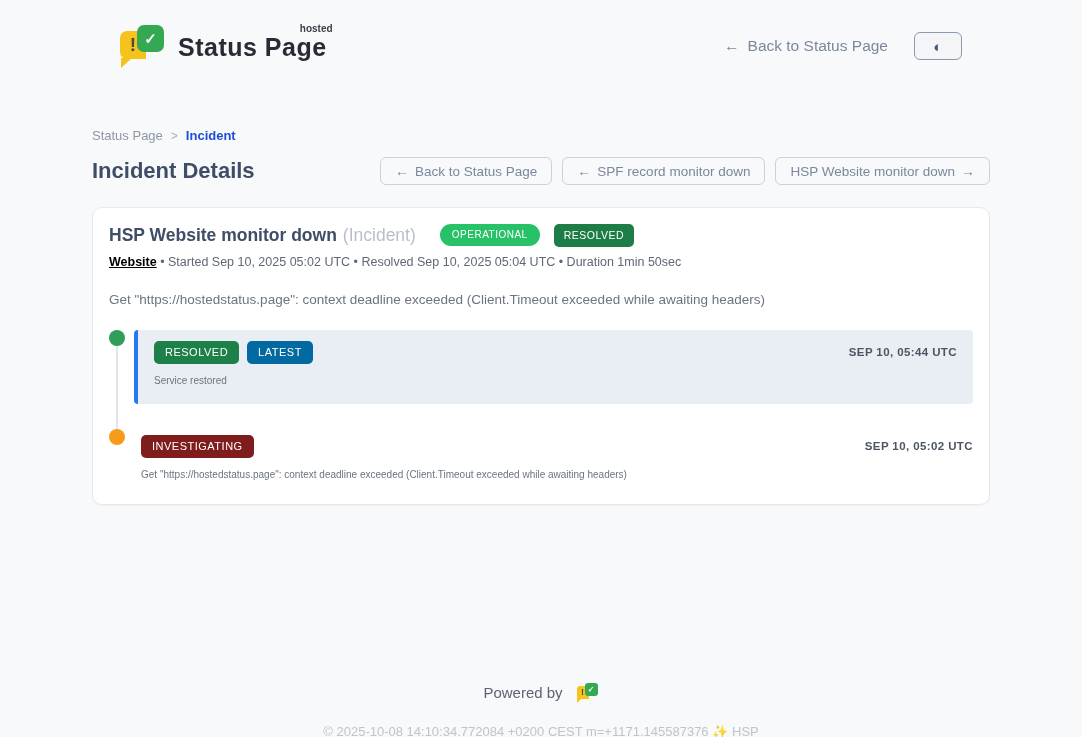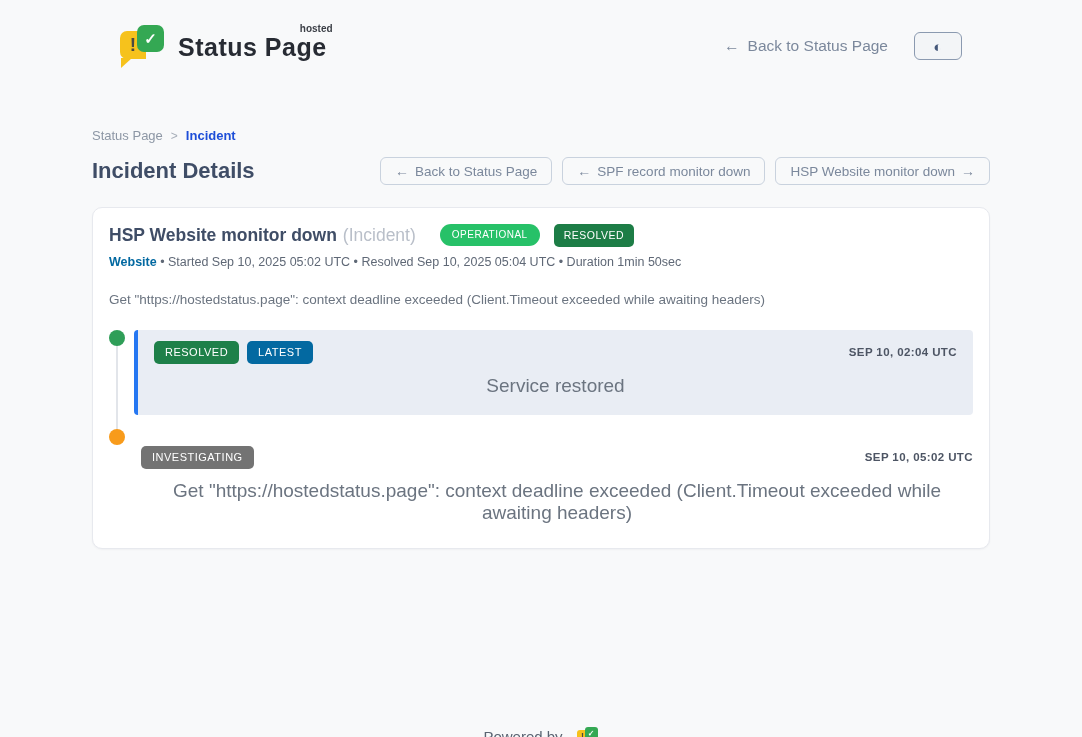--- a/index.html
+++ b/index.html
@@ -76,21 +76,21 @@
     padding:16px 16px 24px 16px;
   }
   .card-title-row { display:flex; align-items:center; gap:10px; }
   .incident-title { font-size:17.5px; font-weight:700; color:#3f4d66; }
   .incident-component { font-size:17.5px; font-weight:500; color:#b9bfc9; margin-left:-4px; }
   .badge { color:#ffffff; font-weight:400; letter-spacing:0.5px; line-height:1; display:inline-block; }
   .badge-operational { background:#27c168; border-radius:999px; padding:6px 12px; font-size:10px; margin-left:14px; }
   .badge-resolved-hdr { background:#1d7d46; border-radius:5px; padding:6px 10px; font-size:10.5px; margin-left:4px; }
 
   .meta-row { margin-top:8px; font-size:12.5px; color:#5f6876; }
-  .meta-service { font-weight:700; color:#0369a1; }
+  .meta-service { font-weight:700; color:#000000;text-decoration:underline; }
 
   .incident-desc { margin-top:23px; font-size:13.5px; color:#6b7480; }
 
   
   .timeline { position:relative; margin-top:23px; }
   .timeline-line {
     position:absolute; left:7px; top:10px; width:2px; height:99px;
     background:#e2e5ea; border-radius:2px;
   }
   .t-dot {
@@ -102,23 +102,23 @@
   .t-entry-highlight {
     margin-left:25px; background:#e9edf4;
     border-left:4px solid #2577f2; border-radius:4px;
     padding:11px 16px 18px 16px;
   }
   .t-badges-row { display:flex; align-items:center; justify-content:space-between; }
   .t-badges { display:flex; gap:8px; }
   .t-badge { border-radius:5px; padding:6px 11px; font-size:11px; }
   .t-badge-resolved { background:#1e8049; }
   .t-badge-latest { background:#0369a1; }
-  .t-badge-investigating { background:#737373; }
+  .t-badge-investigating { background:#7f1d1d; }
   .t-date { font-size:11.5px; font-weight:700; color:#4d5564; letter-spacing:0.4px; white-space:nowrap; }
-  .t-message { margin-top:11px; font-size:19px; color:#6b7480;text-align:center; }
+  .t-message { margin-top:11px; font-size:10px; color:#6b7480; }
 
   .t-entry-plain { margin-left:32px; margin-top:31px; }
   .t-entry-plain .t-message { margin-top:11px; }
 
   
   .footer { margin-top:178px; text-align:center; }
   .powered-row { display:flex; align-items:center; justify-content:center; gap:14px; }
   .powered-text { font-size:15px; color:#5a6472; }
   .mini-logo { position:relative; width:22px; height:20px; display:inline-block; }
   .mini-yellow {
@@ -210,21 +210,21 @@
       <div class="timeline-line"></div>
       <span class="t-dot t-dot-resolved"></span>
       <span class="t-dot t-dot-investigating"></span>
 
       <div class="t-entry-highlight">
         <div class="t-badges-row">
           <div class="t-badges">
             <span class="badge t-badge t-badge-resolved">RESOLVED</span>
             <span class="badge t-badge t-badge-latest">LATEST</span>
           </div>
-          <span class="t-date">SEP 10, 02:04 UTC</span>
+          <span class="t-date">SEP 10, 05:44 UTC</span>
         </div>
         <p class="t-message">Service restored</p>
       </div>
 
       <div class="t-entry-plain">
         <div class="t-badges-row">
           <div class="t-badges">
             <span class="badge t-badge t-badge-investigating">INVESTIGATING</span>
           </div>
           <span class="t-date">SEP 10, 05:02 UTC</span>

